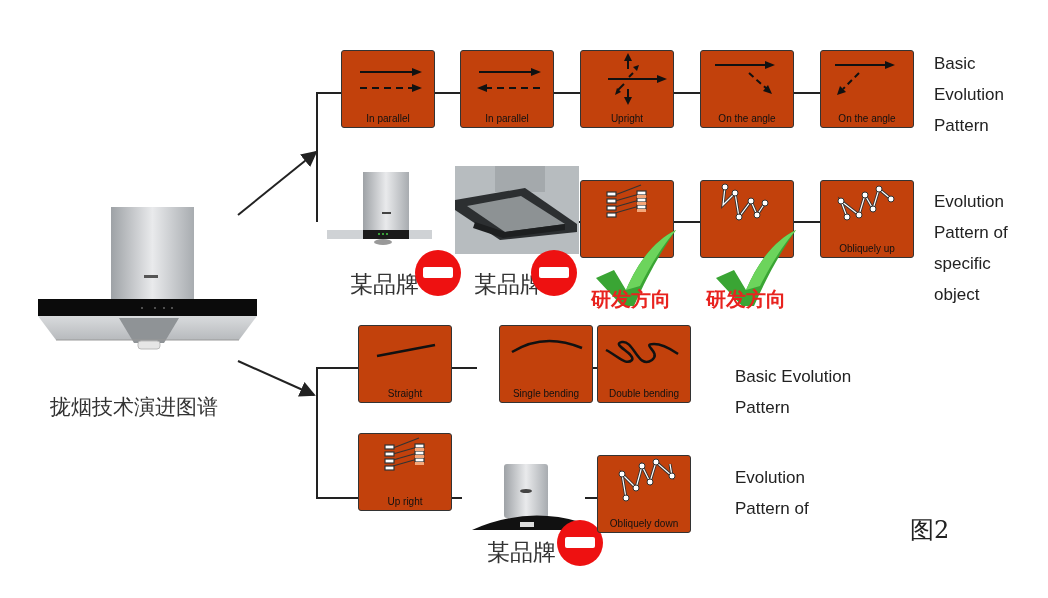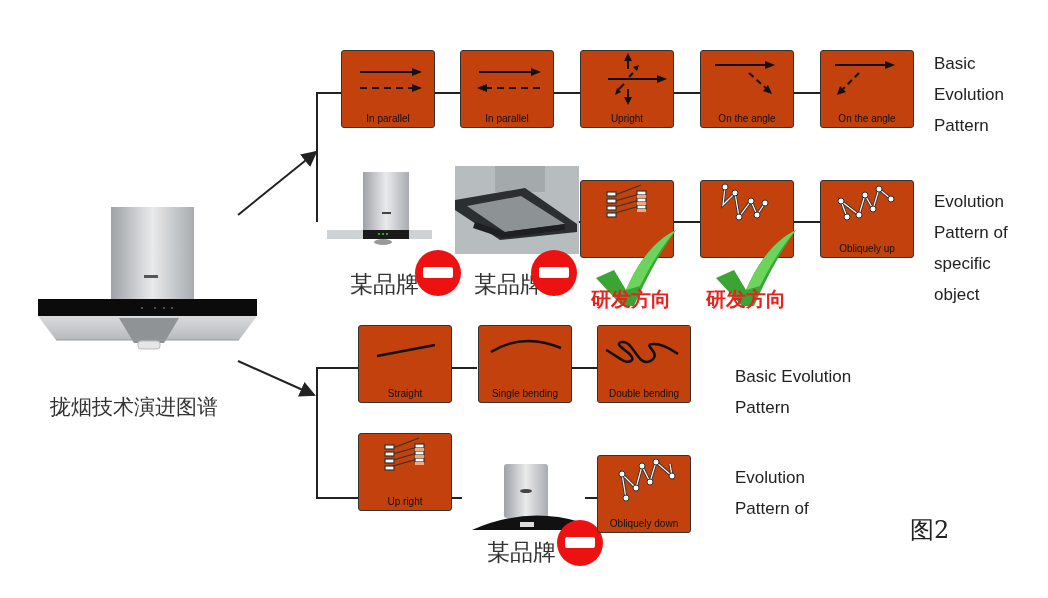--- a/index.html
+++ b/index.html
@@ -240,21 +240,21 @@
   <div>specific</div>
   <div>object</div>
 </div>
 
 <div class="box" style="left:358px;top:325px;">
   <svg class="ico" viewBox="0 0 94 60">
     <line x1="18" y1="30" x2="76" y2="19" stroke="#111" stroke-width="2.5"></line>
   </svg>
   <div class="cap">Straight</div>
 </div>
-<div class="box" style="left:478px;top:325px;">
+<div class="box" style="left:499px;top:325px;">
   <svg class="ico" viewBox="0 0 94 60">
     <path d="M12,26 Q44,6 82,22" fill="none" stroke="#111" stroke-width="2.5"></path>
   </svg>
   <div class="cap">Single bending</div>
 </div>
 <div class="box" style="left:597px;top:325px;">
   <svg class="ico" viewBox="0 0 94 60">
     <path d="M8,24 C20,30 28,40 34,34 C38,28 12,18 24,16 C36,14 40,44 54,34 C64,26 42,18 56,18 C66,18 74,24 80,28" fill="none" stroke="#111" stroke-width="2.5"></path>
   </svg>
   <div class="cap">Double bending</div>

